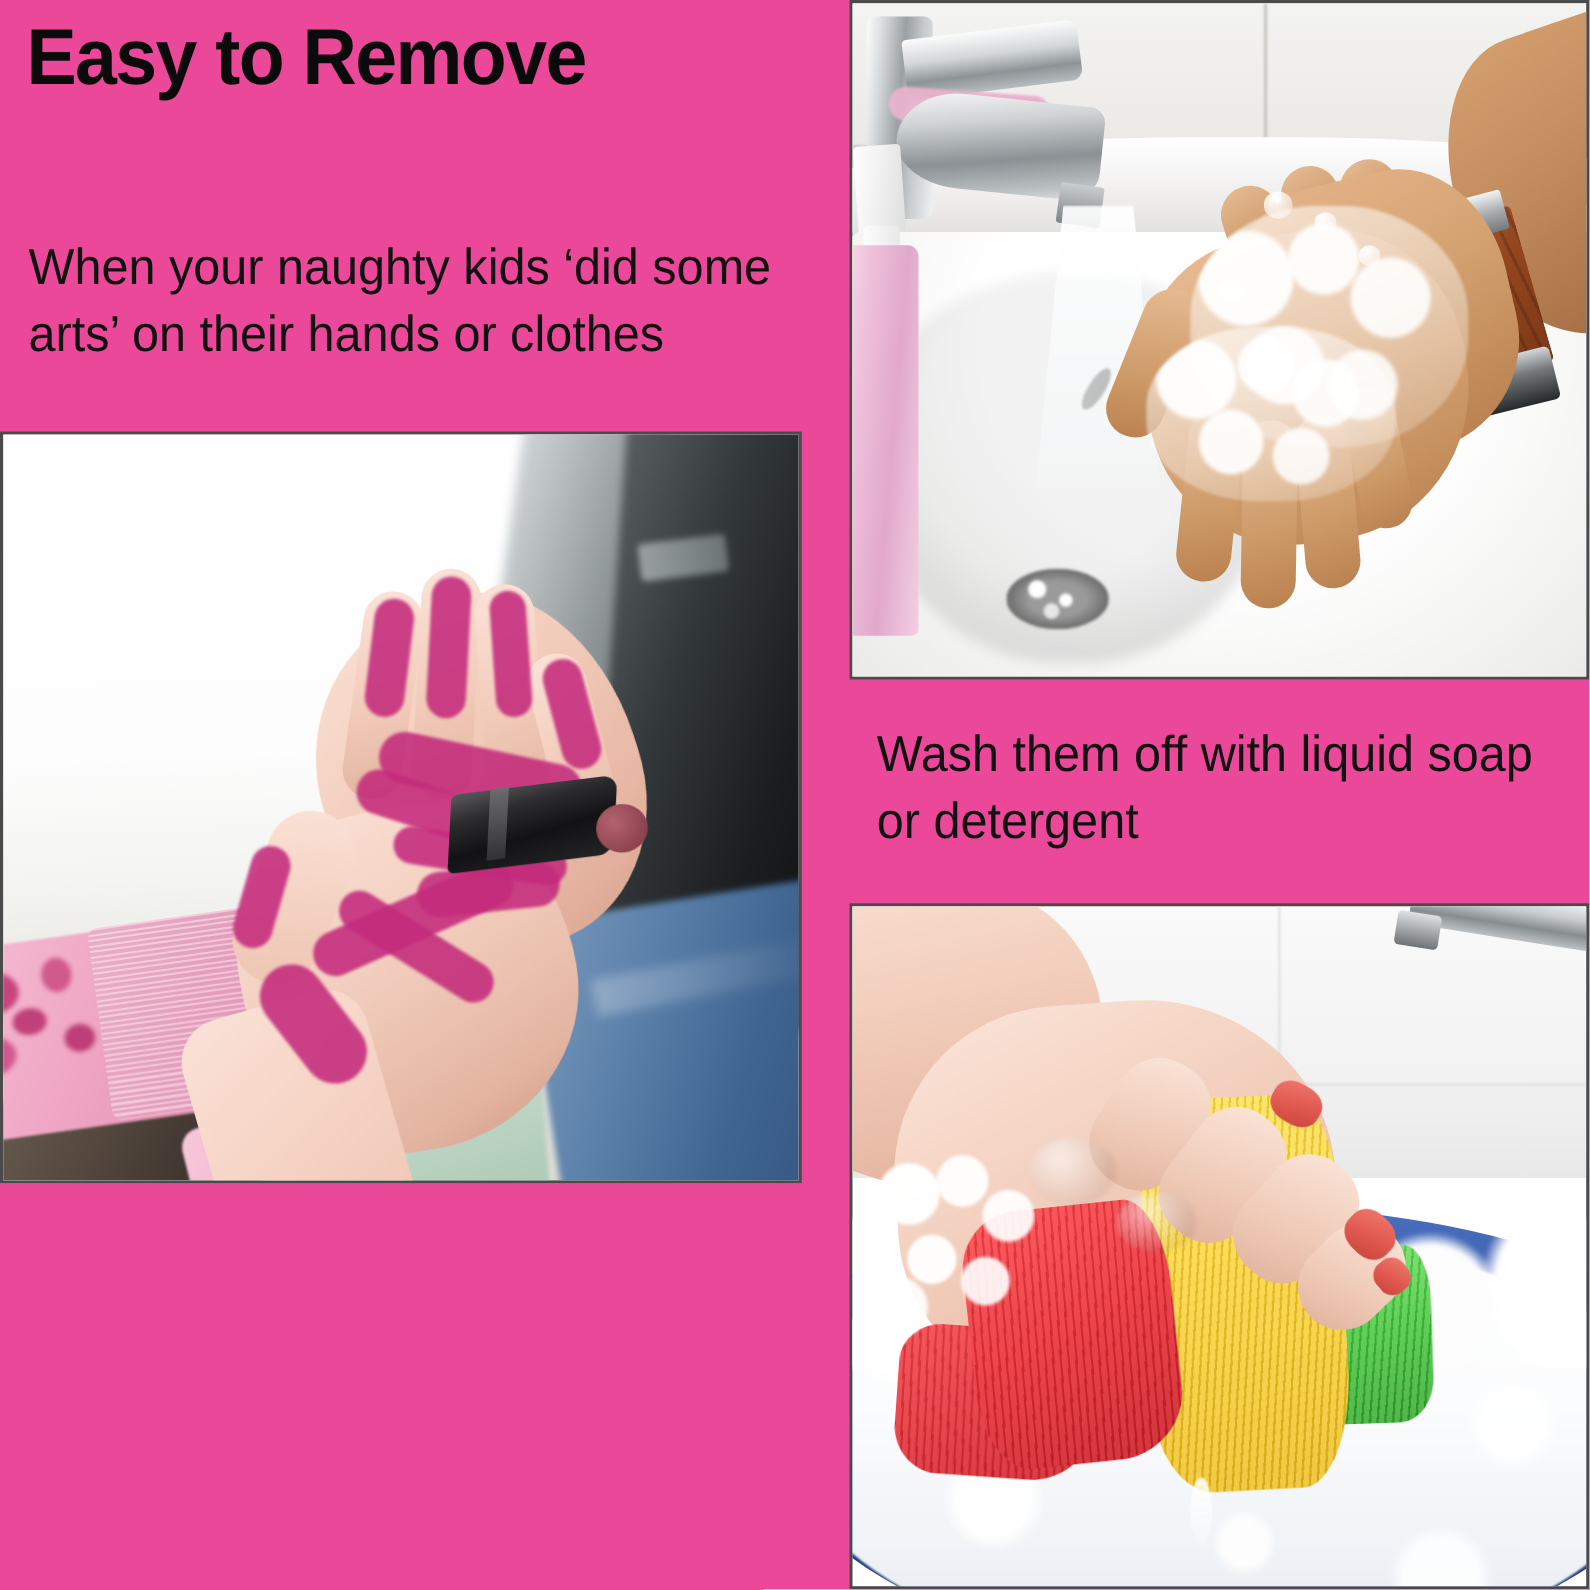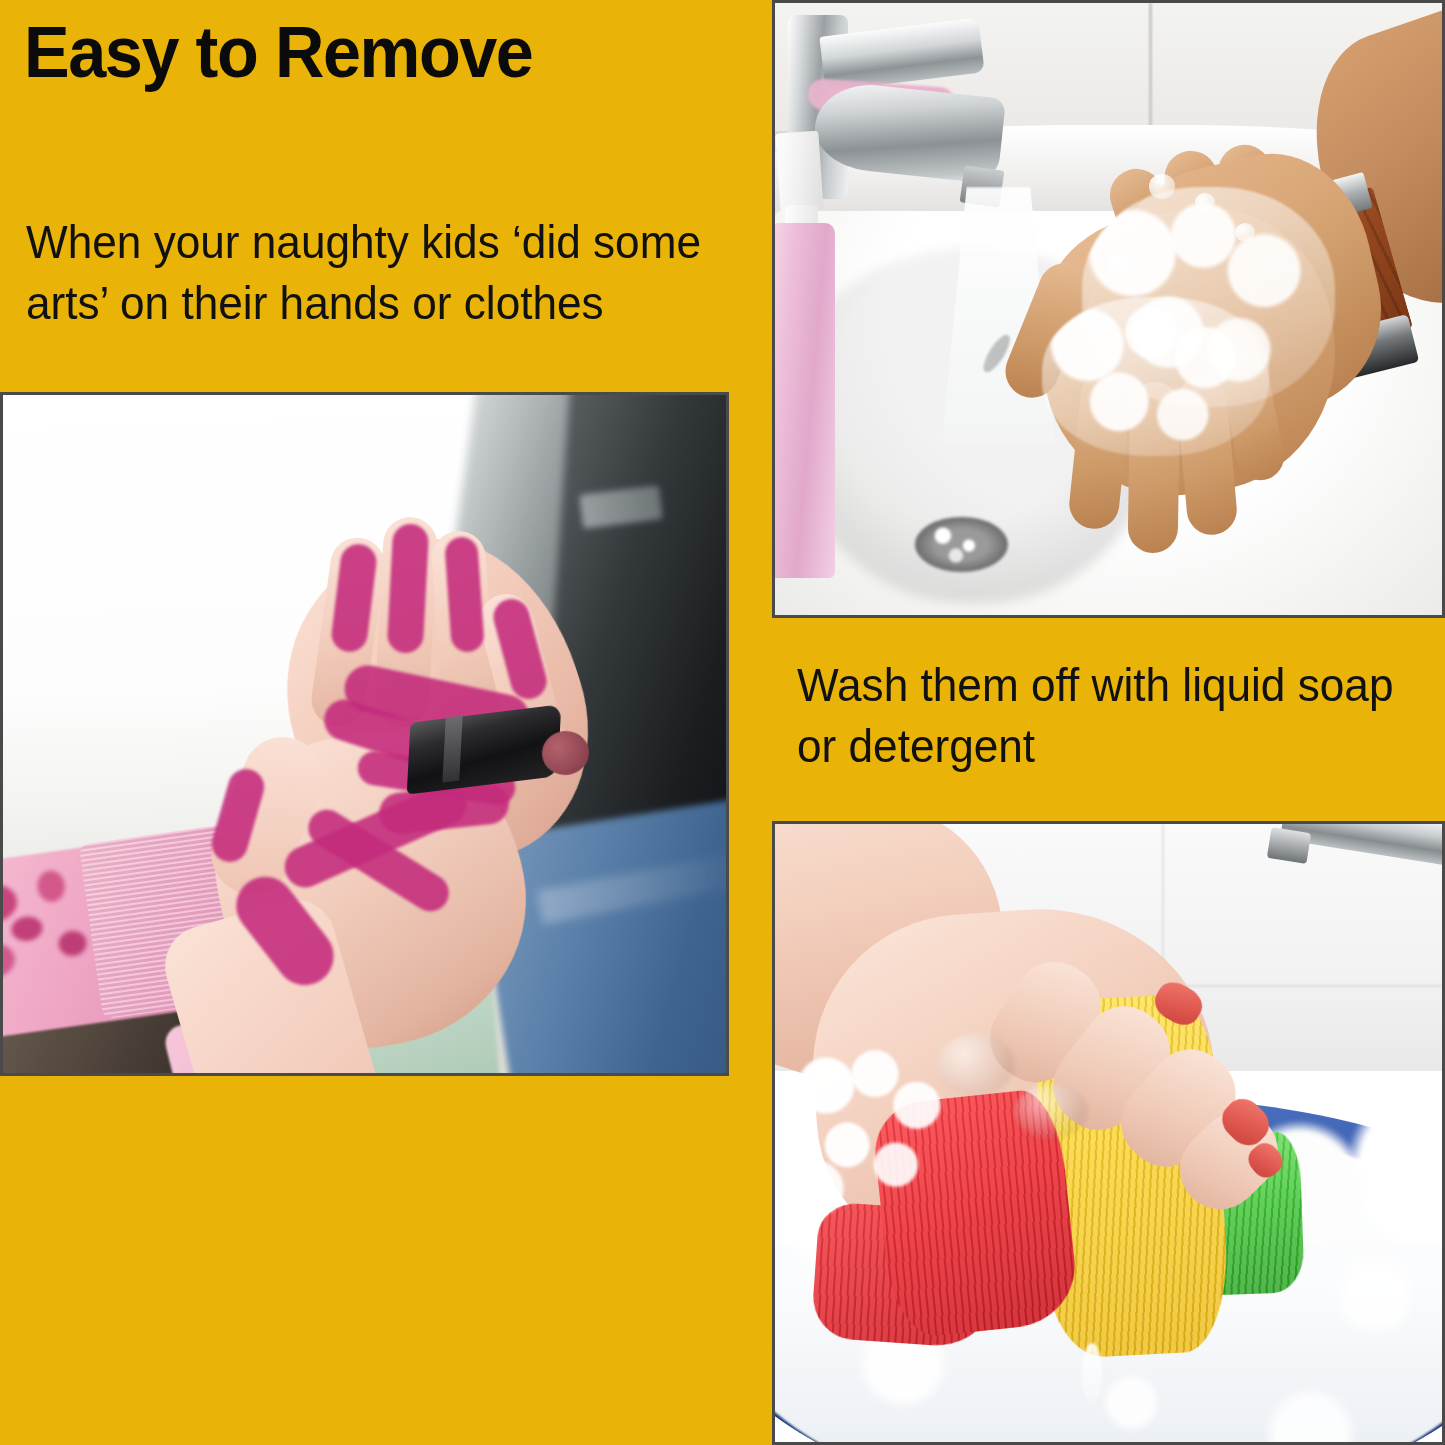--- a/index.html
+++ b/index.html
@@ -1,19 +1,19 @@
 <!DOCTYPE html>
 <html><head>
 <meta charset="utf-8">
 <style>
   * { margin:0; padding:0; box-sizing:border-box; }
   html,body { width:1445px; height:1445px; background:#ffffff; overflow:hidden; }
   body { font-family:"Liberation Sans", sans-serif; position:relative; }
 
-  .page { position:absolute; inset:0; background:#eab308; }
+  .page { position:absolute; inset:0; background:#ec4899; }
 
   
   .title {
     position:absolute; left:24px; top:14px;
     font-size:72px; font-weight:bold; line-height:1.06;
     letter-spacing:-1.5px; color:#0b0b0b;
     transform:scaleX(0.95); transform-origin:left top;
     white-space:nowrap;
   }
   .body-text {

